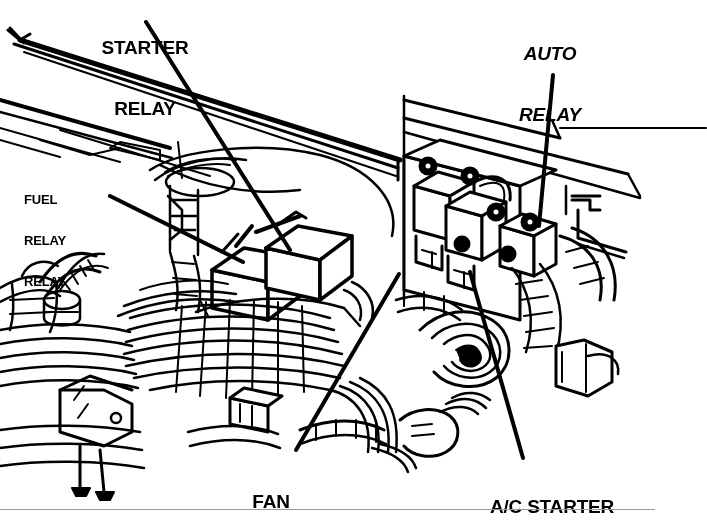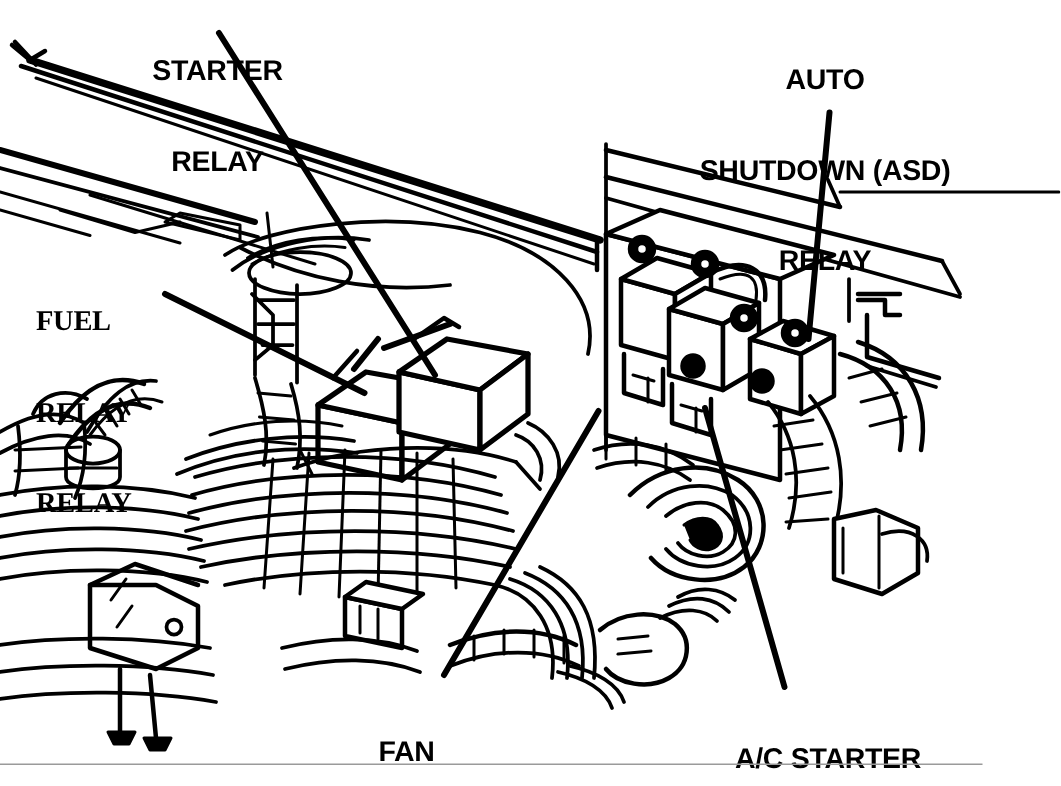--- a/index.html
+++ b/index.html
@@ -14,22 +14,22 @@
     position:absolute;
     font-weight:bold;
     color:#000;
     letter-spacing:-0.2px;
     line-height:1.06;
     white-space:pre;
     font-family:"Liberation Sans","DejaVu Sans",sans-serif;
   }
   .callout .ln{display:block;}
   #label-starter-relay{left:90px;top:-2px;font-size:19px;text-align:center;width:110px;}
-  #label-auto-shutdown-asd-relay{left:455px;top:4px;font-size:19px;text-align:center;width:190px;}
-  #label-fuel-pump-relay{left:24px;top:165px;font-size:19px;text-align:left;width:120px;font-family:Liberation Serif, serif;}
+  #label-auto-shutdown-asd-relay{left:455px;top:4px;font-size:19px;text-align:center;width:190px;font-style:italic;}
+  #label-fuel-pump-relay{left:24px;top:165px;font-size:13px;text-align:left;width:120px;}
   #label-fan-relay{left:230px;top:452px;font-size:19px;text-align:center;width:82px;}
   #label-ac-clutch-cutout-relay{left:452px;top:457px;font-size:19px;text-align:center;width:200px;}
   .baseline-rule{
     position:absolute;left:0;top:509px;width:655px;height:1px;
     background:#9a9a9a;
   }
 </style>
 </head>
 <body>
 
@@ -294,21 +294,20 @@
     </g>
   </svg>
 
   <div class="callout" id="label-starter-relay">
     <span class="ln">STARTER</span>
     <span class="ln">RELAY</span>
   </div>
 
   <div class="callout" id="label-auto-shutdown-asd-relay">
     <span class="ln">AUTO</span>
-    <span class="ln">SHUTDOWN (ASD)</span>
     <span class="ln">RELAY</span>
   </div>
 
   <div class="callout" id="label-fuel-pump-relay">
     <span class="ln">FUEL</span>
     <span class="ln">RELAY</span>
     <span class="ln">RELAY</span>
   </div>
 
   <div class="callout" id="label-fan-relay">

